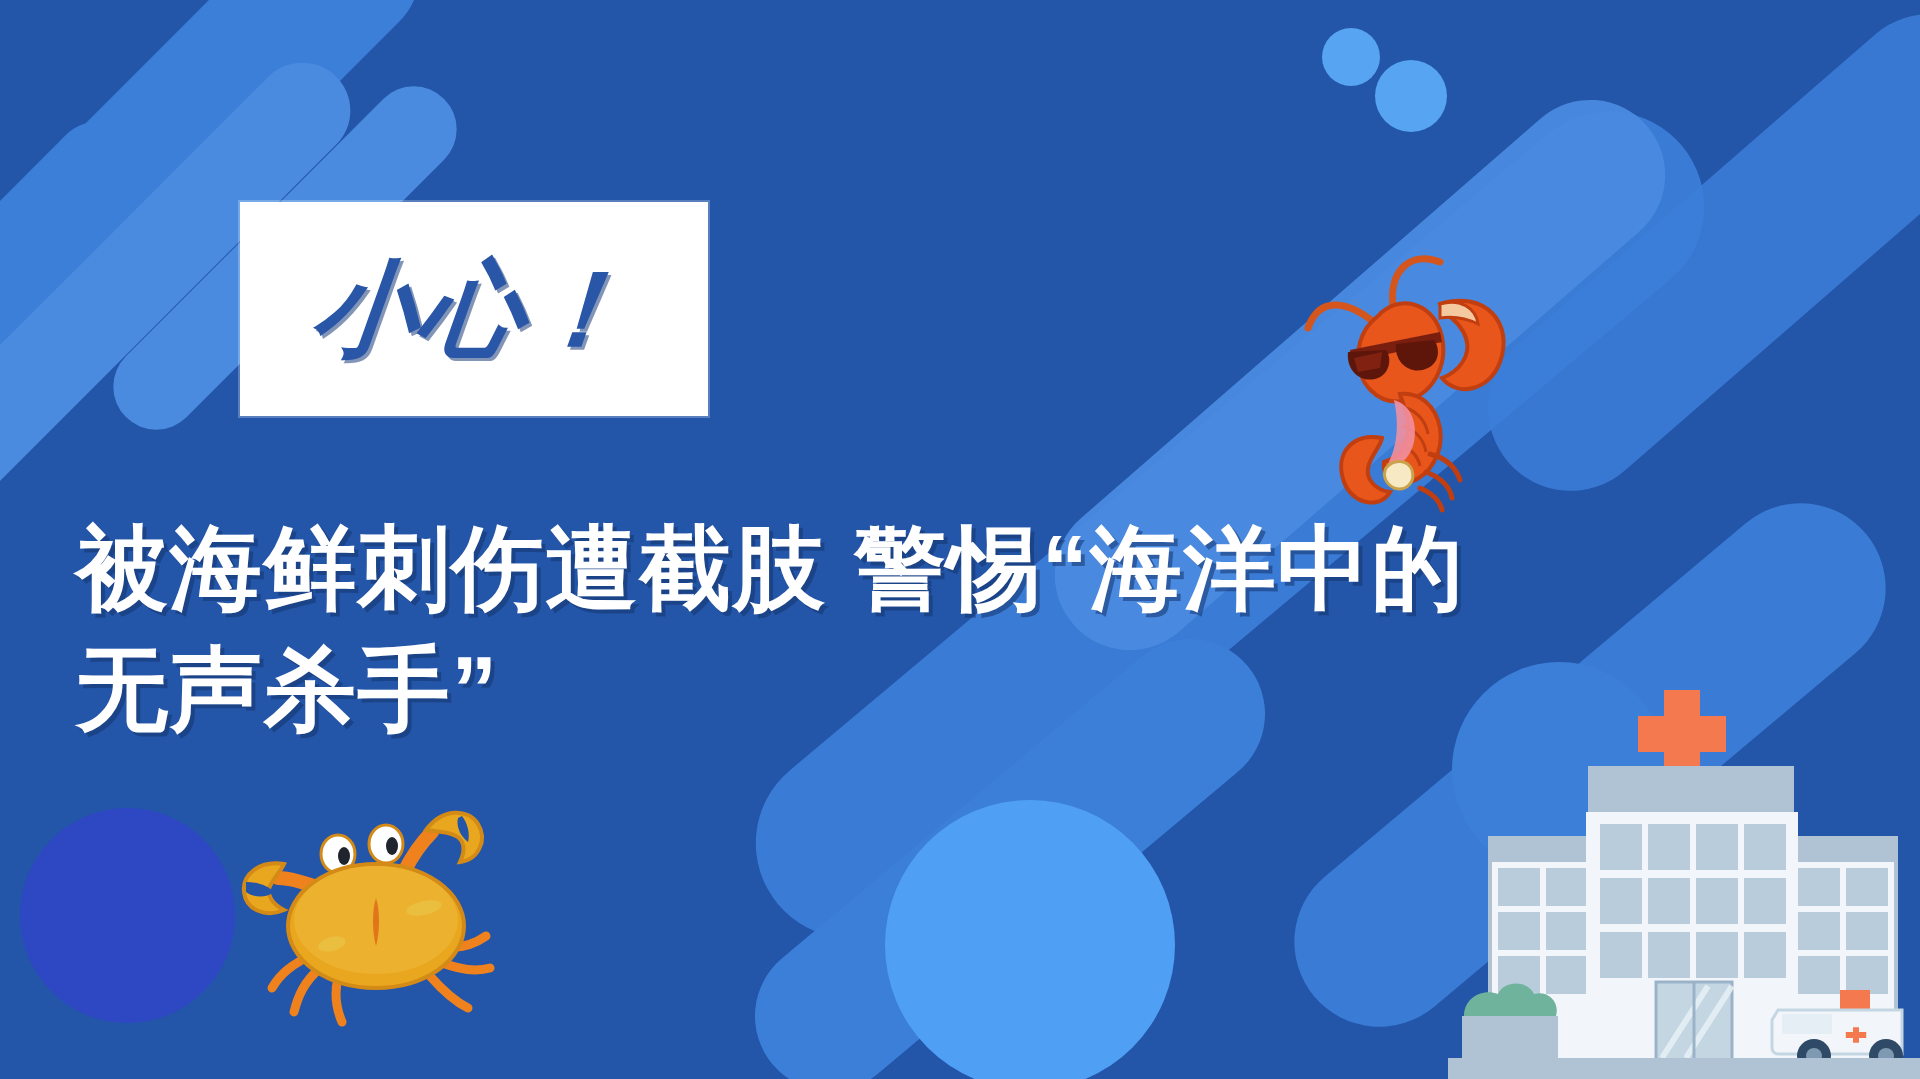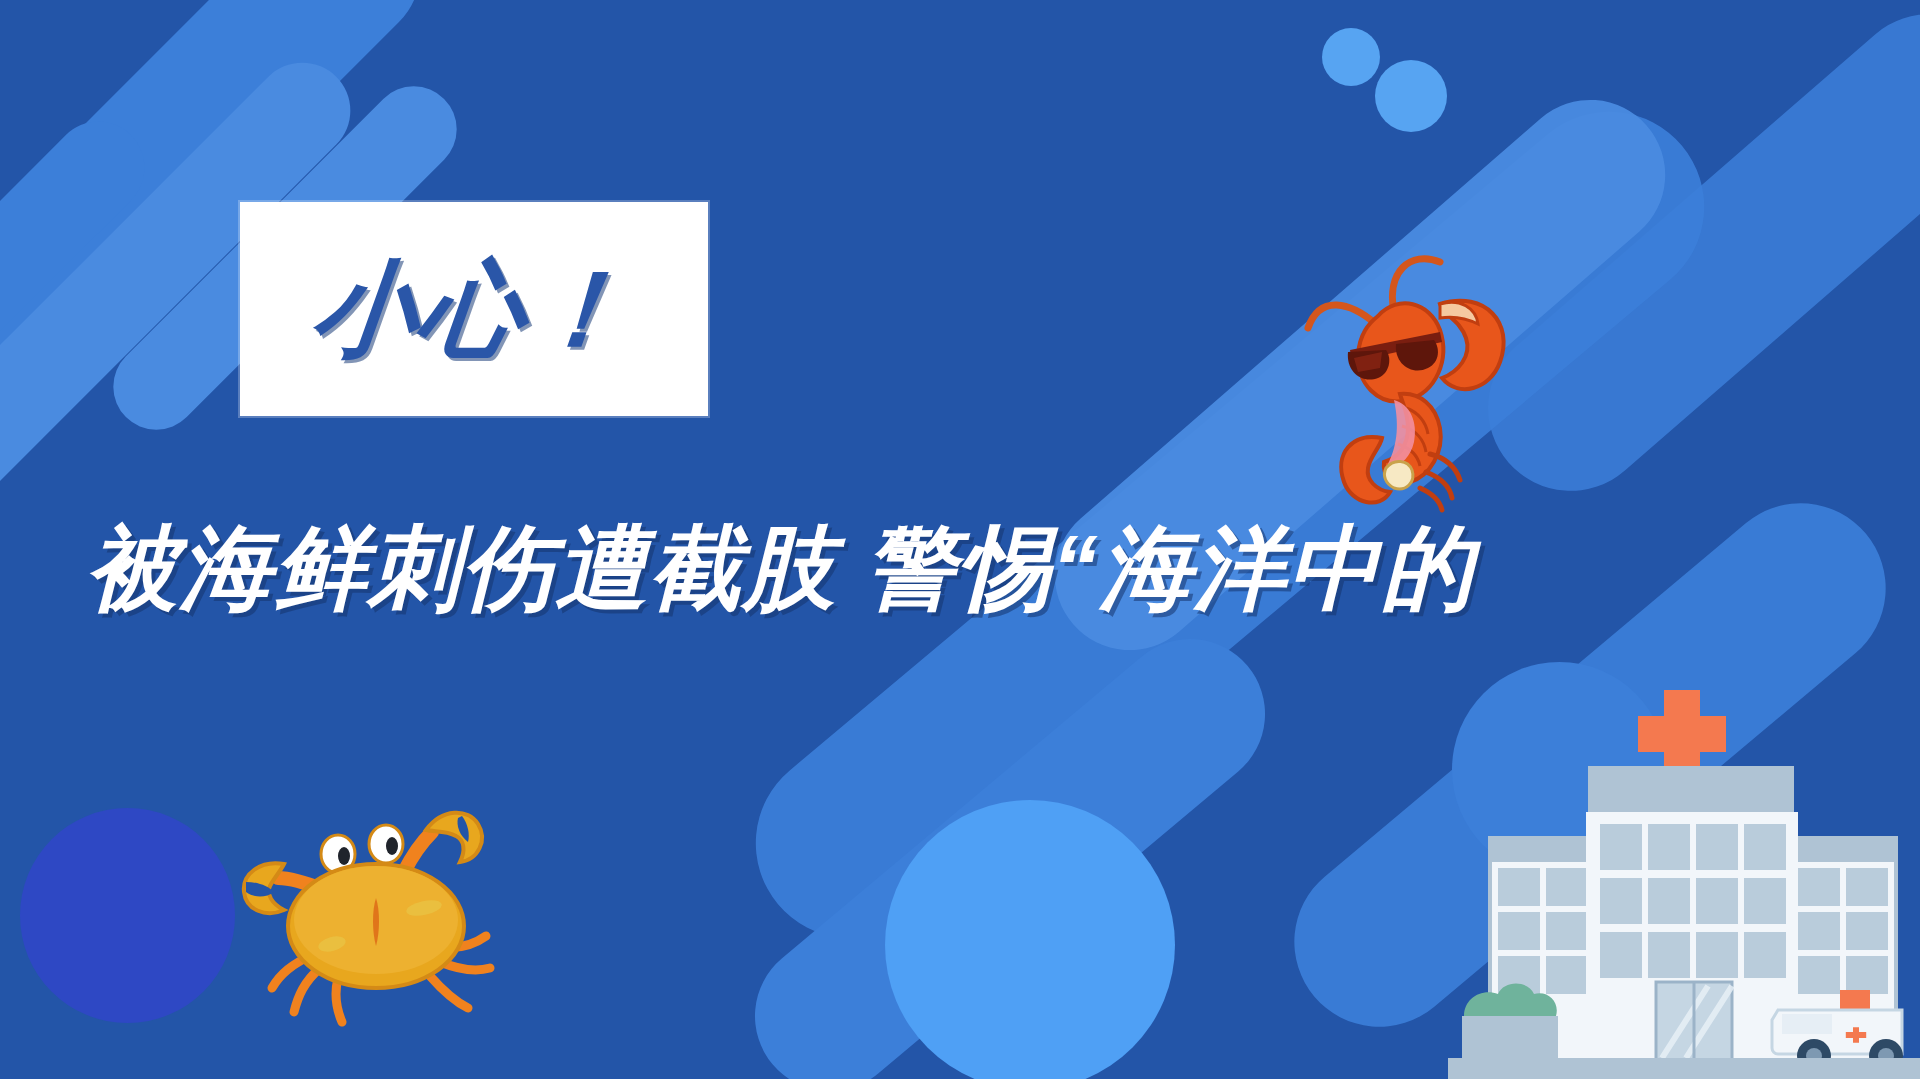--- a/index.html
+++ b/index.html
@@ -63,23 +63,23 @@
     letter-spacing:.03em;
     line-height:1;
     transform:skewX(-6deg);
     text-shadow:3px 3px 0 rgba(28,62,122,.55);
     white-space:nowrap;
     font-family:"Liberation Sans","DejaVu Sans",sans-serif;
   }
 
   
   .headline{
-    position:absolute;left:86px;top:508px;width:1720px;
+    position:absolute;left:76px;top:508px;width:1720px;
     color:#FFFFFF;
-    font-size:92px;font-weight:bold;font-style:italic;
+    font-size:92px;font-weight:bold;
     line-height:1.32;
     letter-spacing:.02em;
     text-shadow:4px 4px 0 rgba(22,52,110,.55);
     font-family:"Liberation Sans","DejaVu Sans",sans-serif;
   }
   .headline .ln{display:block;white-space:nowrap;}
 
   
   .lobster{position:absolute;left:1290px;top:232px;width:230px;height:290px;}
 
@@ -266,15 +266,16 @@
       <rect x="0" y="398" width="472" height="21" fill="#AFC3D4"></rect>
     </svg>
   </div>
 
   <div class="callout">
     <div class="callout-text">小心！</div>
   </div>
 
   <div class="headline">
     <span class="ln">被海鲜刺伤遭截肢  警惕“海洋中的</span>
+    <span class="ln">无声杀手”</span>
   </div>
 
 </div>
 
 </body></html>

